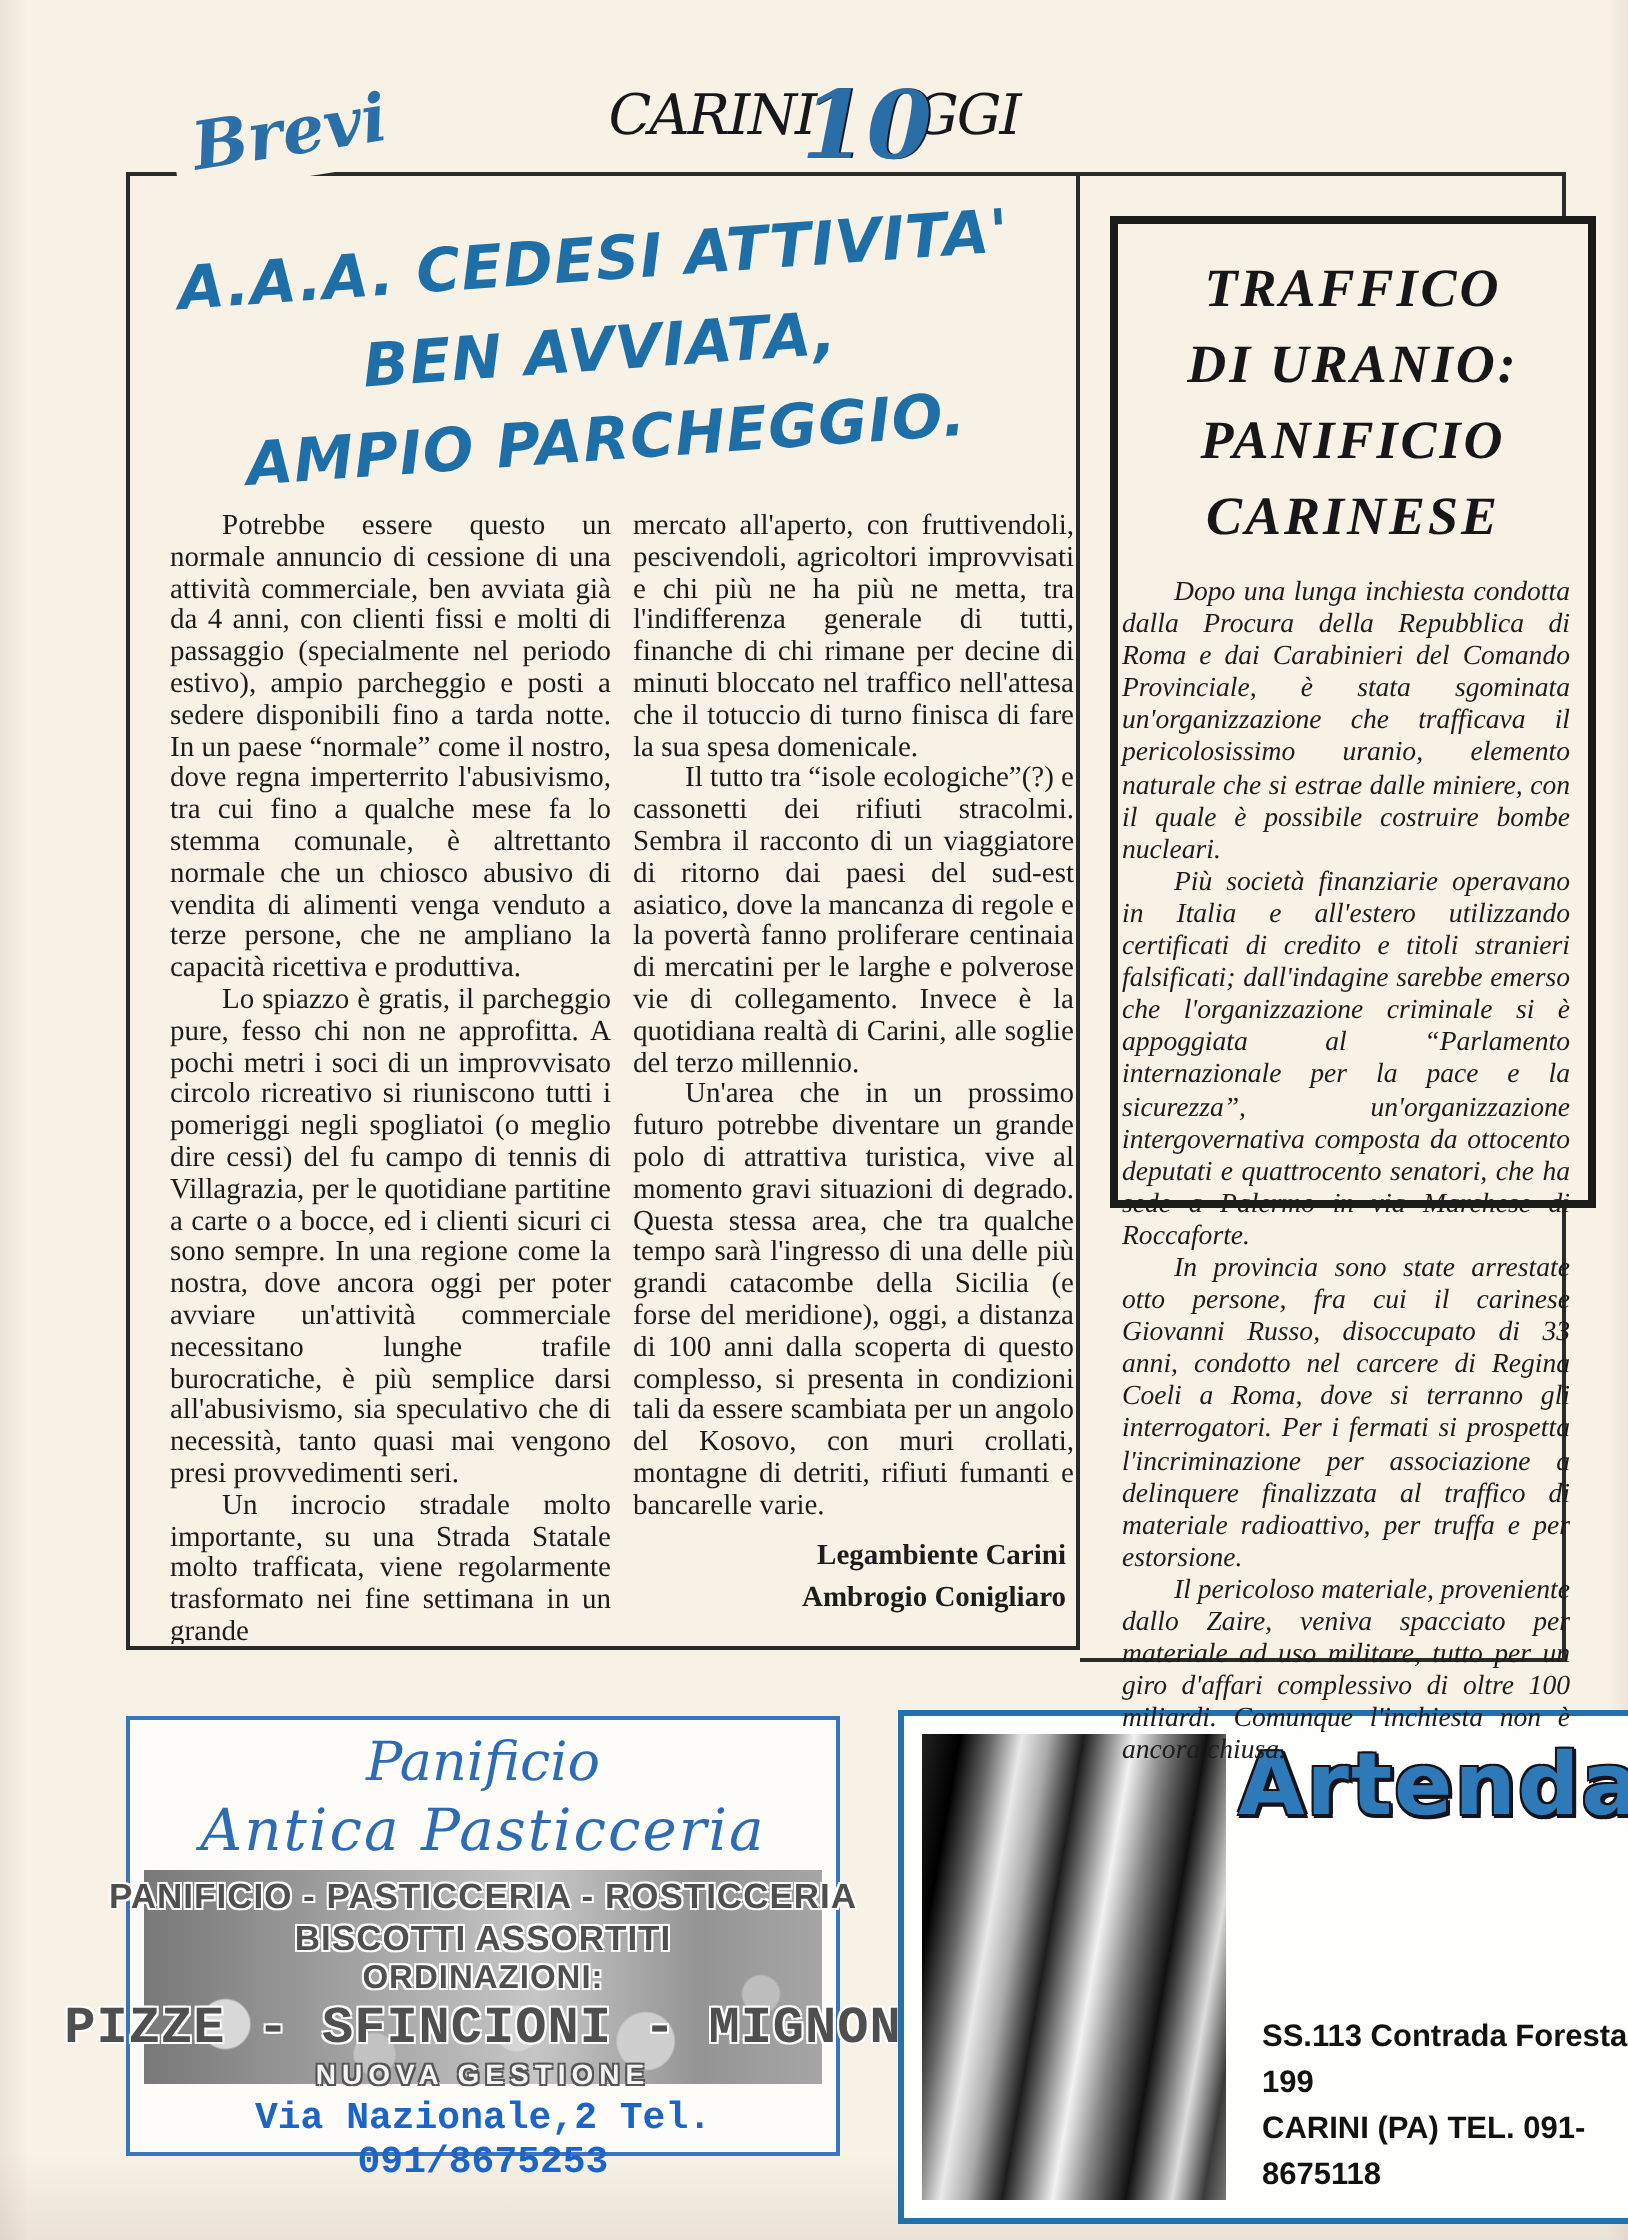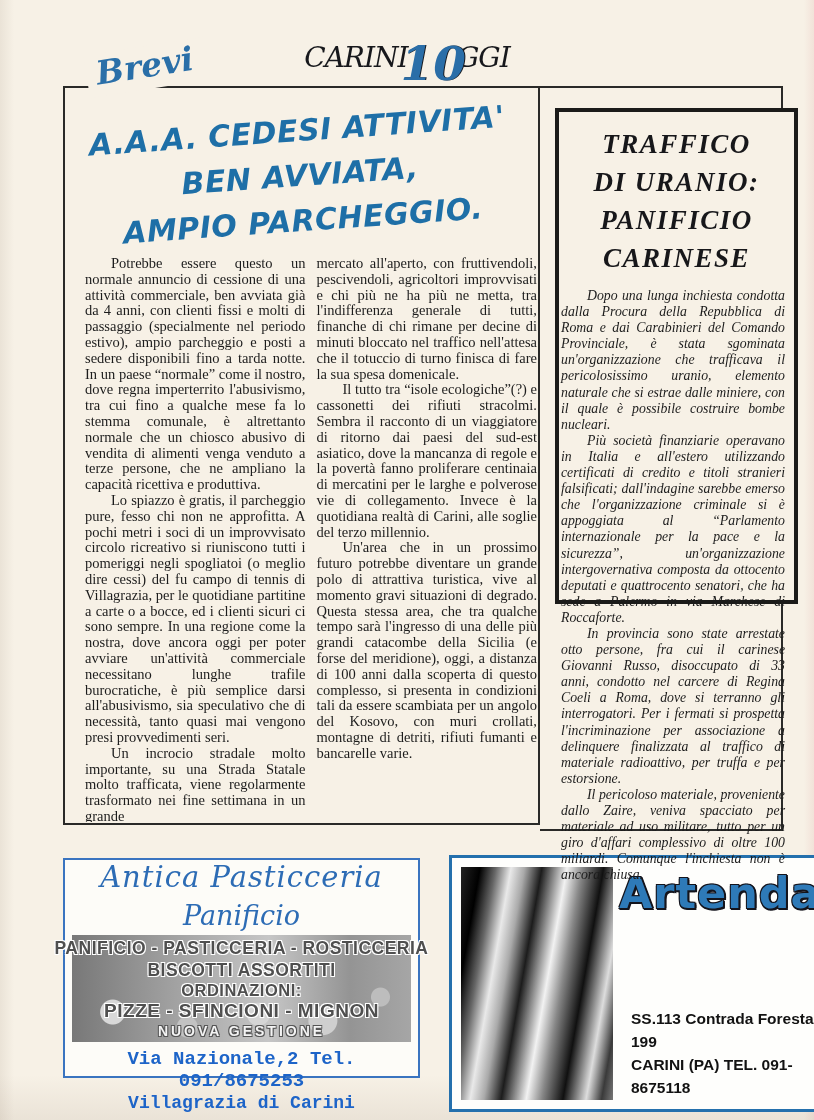--- a/index.html
+++ b/index.html
@@ -70,21 +70,21 @@
       radial-gradient(circle at 74% 80%, #cfcfcf 0 14px, rgba(0,0,0,0) 15px),
       radial-gradient(circle at 91% 58%, #bdbdbd 0 9px, rgba(0,0,0,0) 10px),
       radial-gradient(circle at 55% 74%, #d5d5d5 0 11px, rgba(0,0,0,0) 12px),
       linear-gradient(90deg, #787878, #a8a8a8 35%, #c6c6c6 58%, #949494 82%, #a6a6a6);}
   .pan-photo div{font-family:"Liberation Sans",sans-serif;font-weight:bold;color:#4f4f4f;
     text-shadow:-1px -1px 0 #fff,1px -1px 0 #fff,-1px 1px 0 #fff,1px 1px 0 #fff;
     letter-spacing:0.5px;white-space:nowrap;}
   .pan-photo div:nth-child(1){font-size:17.5px;}
   .pan-photo div:nth-child(2){font-size:17.5px;}
   .pan-photo div:nth-child(3){font-size:16.5px;}
-  .pan-photo div:nth-child(4){font-size:19px;}
+  .pan-photo div:nth-child(4){font-size:26px;font-family:Liberation Mono, monospace;}
   .pan-photo div:nth-child(5){font-size:14px;color:#f4f4f4;letter-spacing:3px;
     text-shadow:-1px -1px 0 #555,1px -1px 0 #555,-1px 1px 0 #555,1px 1px 0 #555;}
   .pan-addr{font-family:Liberation Mono, monospace;font-weight:bold;color:#1d64c8;}
   .pan-addr-1{font-size:19px;margin-top:6px;}
   .pan-addr-2{font-size:18px;margin-top:1px;}
   
   .artenda-box{position:absolute;left:437px;top:855px;width:368px;height:257px;
     border:3px solid #2470ad;box-sizing:border-box;background:#fefefc;
     display:flex;padding:9px;gap:6px;margin-left:12px;}
   .artenda-photo{width:152px;flex:none;
@@ -122,51 +122,54 @@
         <div>AMPIO PARCHEGGIO.</div>
       </div>
     <div class="columns">
       <div class="col col-1">
           <p>Potrebbe essere questo un normale annuncio di cessione di una attività commerciale, ben avviata già da 4 anni, con clienti fissi e molti di passaggio (specialmente nel periodo estivo), ampio parcheggio e posti a sedere disponibili fino a tarda notte. In un paese “normale” come il nostro, dove regna imperterrito l'abusivismo, tra cui fino a qualche mese fa lo stemma comunale, è altrettanto normale che un chiosco abusivo di vendita di alimenti venga venduto a terze persone, che ne ampliano la capacità ricettiva e produttiva.</p>
           <p>Lo spiazzo è gratis, il parcheggio pure, fesso chi non ne approfitta. A pochi metri i soci di un improvvisato circolo ricreativo si riuniscono tutti i pomeriggi negli spogliatoi (o meglio dire cessi) del fu campo di tennis di Villagrazia, per le quotidiane partitine a carte o a bocce, ed i clienti sicuri ci sono sempre. In una regione come la nostra, dove ancora oggi per poter avviare un'attività commerciale necessitano lunghe trafile burocratiche, è più semplice darsi all'abusivismo, sia speculativo che di necessità, tanto quasi mai vengono presi provvedimenti seri.</p>
           <p>Un incrocio stradale molto importante, su una Strada Statale molto trafficata, viene regolarmente trasformato nei fine settimana in un grande</p>
         </div>
       <div class="col col-2">
         <span><p>mercato all'aperto, con fruttivendoli, pescivendoli, agricoltori improvvisati e chi più ne ha più ne metta, tra l'indifferenza generale di tutti, finanche di chi rimane per decine di minuti bloccato nel traffico nell'attesa che il totuccio di turno finisca di fare la sua spesa domenicale.</p><p>Il tutto tra “isole ecologiche”(?) e cassonetti dei rifiuti stracolmi. Sembra il racconto di un viaggiatore di ritorno dai paesi del sud-est asiatico, dove la mancanza di regole e la povertà fanno proliferare centinaia di mercatini per le larghe e polverose vie di collegamento. Invece è la quotidiana realtà di Carini, alle soglie del terzo millennio.</p><p>Un'area che in un prossimo futuro potrebbe diventare un grande polo di attrattiva turistica, vive al momento gravi situazioni di degrado. Questa stessa area, che tra qualche tempo sarà l'ingresso di una delle più grandi catacombe della Sicilia (e forse del meridione), oggi, a distanza di 100 anni dalla scoperta di questo complesso, si presenta in condizioni tali da essere scambiata per un angolo del Kosovo, con muri crollati, montagne di detriti, rifiuti fumanti e bancarelle varie.</p></span>
+        <div class="signature">
+            <div>Legambiente Carini</div>
+            <div>Ambrogio Conigliaro</div>
+          </div>
       </div>
     </div>
   </div>
 
   <div class="uranium-box">
     <div class="uranium-title">
         <div>TRAFFICO</div>
         <div>DI URANIO:</div>
         <div>PANIFICIO</div>
         <div>CARINESE</div>
       </div>
     <div class="uranium-body">
         <p>Dopo una lunga inchiesta condotta dalla Procura della Repubblica di Roma e dai Carabinieri del Comando Provinciale, è stata sgominata un'organizzazione che trafficava il pericolosissimo uranio, elemento naturale che si estrae dalle miniere, con il quale è possibile costruire bombe nucleari.</p>
         <p>Più società finanziarie operavano in Italia e all'estero utilizzando certificati di credito e titoli stranieri falsificati; dall'indagine sarebbe emerso che l'organizzazione criminale si è appoggiata al “Parlamento internazionale per la pace e la sicurezza”, un'organizzazione intergovernativa composta da ottocento deputati e quattrocento senatori, che ha sede a Palermo in via Marchese di Roccaforte.</p>
         <p>In provincia sono state arrestate otto persone, fra cui il carinese Giovanni Russo, disoccupato di 33 anni, condotto nel carcere di Regina Coeli a Roma, dove si terranno gli interrogatori. Per i fermati si prospetta l'incriminazione per associazione a delinquere finalizzata al traffico di materiale radioattivo, per truffa e per estorsione.</p>
         <p>Il pericoloso materiale, proveniente dallo Zaire, veniva spacciato per materiale ad uso militare, tutto per un giro d'affari complessivo di oltre 100 miliardi. Comunque l'inchiesta non è ancora chiusa.</p>
       </div>
   </div>
 
   <div class="panificio-box">
+    <div class="pan-script pan-script-1">Panificio</div>
     <div class="pan-script pan-script-2">Antica Pasticceria</div>
-    <div class="pan-script pan-script-1">Panificio</div>
     <div class="pan-photo">
         <div>PANIFICIO - PASTICCERIA - ROSTICCERIA</div>
         <div>BISCOTTI ASSORTITI</div>
         <div>ORDINAZIONI:</div>
         <div>PIZZE - SFINCIONI - MIGNON</div>
         <div>NUOVA GESTIONE</div>
       </div>
     <div class="pan-addr pan-addr-1">Via Nazionale,2 Tel. 091/8675253</div>
-    <div class="pan-addr pan-addr-2">Villagrazia di Carini</div>
   </div>
 
   <div class="artenda-box">
     <div class="artenda-photo"></div>
     <div class="artenda-right">
       <div class="artenda-logo">Artenda</div>
       <div class="artenda-tagline">
       </div>
       <div class="artenda-addr">
         <div>SS.113 Contrada Foresta, 199</div>

